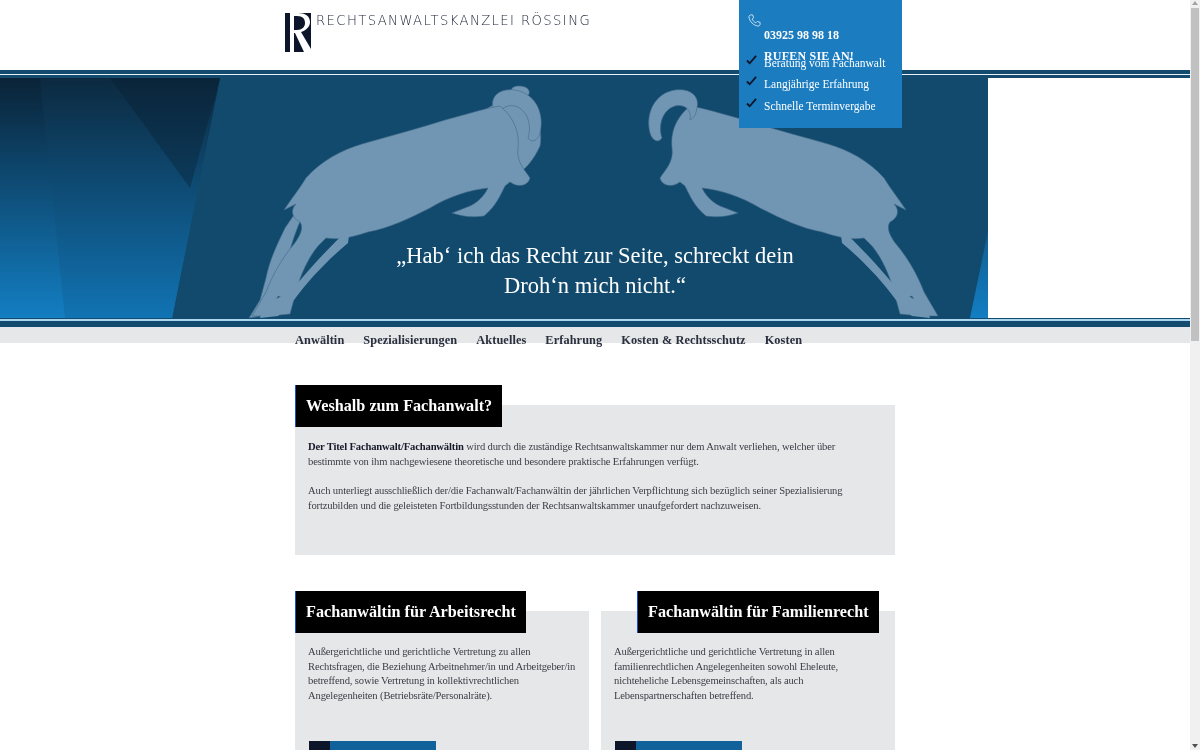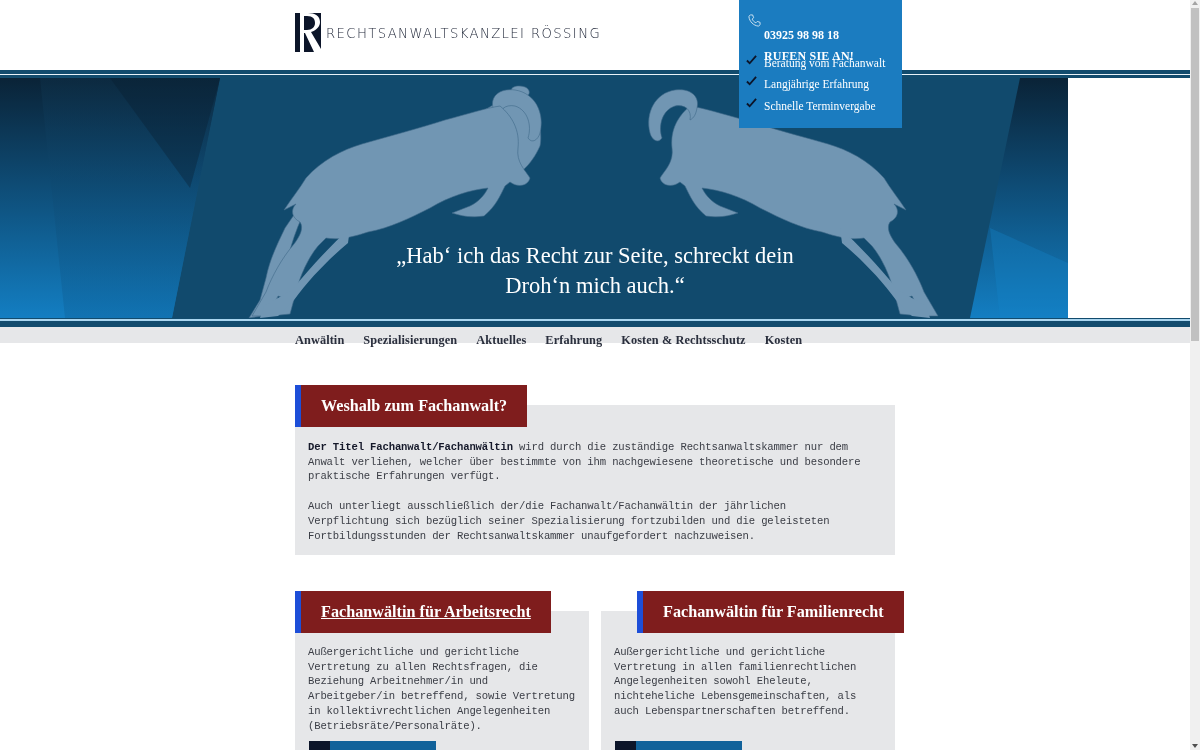--- a/index.html
+++ b/index.html
@@ -1,30 +1,30 @@
 <!DOCTYPE html>
 <html><head>
 <meta charset="utf-8">
 <style>
   * { box-sizing: border-box; margin: 0; padding: 0; }
   html, body { width: 1200px; height: 750px; overflow: hidden; background: #ffffff; }
   body { position: relative; font-family: "Liberation Serif", "DejaVu Serif", serif; }
 
   
   .header { position: absolute; left: 0; top: 0; width: 1190px; height: 70px; background: #fff; }
-  .logo { position: absolute; left: 295px; top: 13px; display: flex; align-items: center; }
+  .logo { position: absolute; left: 285px; top: 13px; display: flex; align-items: flex-start; }
   .logo-mark { width: 26px; height: 39px; position: relative; }
   .logo-text { margin-left: 5px; margin-bottom: -1px; font-family: "DejaVu Sans", sans-serif; font-size: 13.2px; letter-spacing: 1.4px; color: #1b2234; font-weight: 300; }
 
   
   .stripe-top { position: absolute; left: 0; top: 70px; width: 1190px; height: 8px; background: #124b6d; }
   .stripe-top::after { content: ""; position: absolute; left: 0; top: 4px; width: 100%; height: 1px; background: #e8f1f7; }
 
   
-  .hero { position: absolute; left: 0; top: 78px; width: 1068px; height: 240px; overflow: hidden; background: #114a6d; }
+  .hero { position: absolute; left: 0; top: 78px; width: 988px; height: 240px; overflow: hidden; background: #114a6d; }
   .hero svg.bg { position: absolute; left: 0; top: 0; }
   .stripe-bot { position: absolute; left: 0; top: 318px; width: 1190px; height: 9px; background: #124b6d; }
   .stripe-bot::before { content: ""; position: absolute; left: 0; top: 1px; width: 100%; height: 2px; background: #a9d5ef; }
 
   .quote { position: absolute; left: 395px; top: 163px; width: 400px; text-align: center; color: #ffffff; font-size: 22.5px; line-height: 30px; }
   .quote-author { position: absolute; left: 395px; top: 223px; width: 400px; text-align: center; color: #ffffff; font-style: italic; font-size: 22.5px; line-height: 28px; }
 
   
   .callbox { position: absolute; left: 739px; top: 0; width: 163px; height: 128px; background: #1b7cc0; color: #fff; }
   .call-phone-icon { position: absolute; left: 9px; top: 14px; width: 13px; height: 13px; }
@@ -34,22 +34,22 @@
   .call-list li { height: 21.5px; display: flex; align-items: center; font-size: 11.5px; }
   .check-icon { width: 11px; height: 11px; margin-right: 7px; margin-top: -5px; }
 
   
   .nav { position: absolute; left: 0; top: 327px; width: 1190px; height: 16px; background: #e6e7e9; }
   .nav-items { position: absolute; left: 295px; top: 6px; display: flex; }
   .nav-item { font-size: 12.3px; font-weight: bold; color: #2a2f3d; margin-right: 19px; cursor: pointer; letter-spacing: 0.1px; }
 
   
   .box { position: absolute; background: #e6e7e9; }
-  .box-title { position: absolute; background: #7f1d1d; color: #fff; font-size: 16.2px; line-height: 42px; padding: 0 20px; border-left: 6px solid #1d4ed8; white-space: nowrap; }
-  .box-text { position: absolute; font-family: Liberation Mono, monospace; font-size: 10.6px; line-height: 14.7px; color: #3a3d45; letter-spacing: -0.15px; }
+  .box-title { position: absolute; background: #000000; color: #fff; font-size: 16.2px; line-height: 42px; padding: 0 10px; border-left: 1px solid #1d4ed8; white-space: nowrap; }
+  .box-text { position: absolute; font-family: Liberation Serif, serif; font-size: 10.6px; line-height: 14.7px; color: #3a3d45; letter-spacing: -0.15px; }
   .box-text p { margin-bottom: 15px; }
   .box-text b { color: #15192a; font-weight: bold; }
 
   .more-btn { position: absolute; height: 12px; width: 127px; background: #11629a; }
   .more-btn .sq { position: absolute; left: 0; top: 0; width: 21px; height: 12px; background: #0c1529; }
 
   
   .scrollbar { position: absolute; left: 1190px; top: 0; width: 10px; height: 750px; background: #f0f0f0; }
   .scroll-thumb { position: absolute; left: 1px; top: 8px; width: 8px; height: 333px; background: #c1c1c1; }
   .scroll-up { position: absolute; left: 2px; top: 1px; width: 0; height: 0; border-left: 3px solid transparent; border-right: 3px solid transparent; border-bottom: 4px solid #a3a3a3; }
@@ -111,21 +111,21 @@
     <path d="M 690 28 C 678 38 670 52 672 70 C 674 84 665 92 660 100 C 662 108 672 110 680 104 L 685 108 C 690 118 694 128 706 138 C 720 140 728 138 738 135 L 720 128 C 712 124 706 118 702 110 C 720 112 740 118 760 130 C 780 140 800 150 822 154 C 840 160 852 162 864 160 L 872 168 C 882 180 890 198 894 214 L 900 236 L 920 238 L 906 220 L 912 218 L 922 238 L 938 238 L 924 214 C 918 198 908 180 896 166 C 890 158 886 150 890 144 C 898 140 900 132 894 126 L 906 132 C 898 120 890 110 884 100 C 868 82 848 72 828 66 C 800 58 770 50 745 42 C 722 36 704 30 690 28 Z" fill="#7196b3" stroke="#3f6a8a" stroke-width="0.6"></path>
     <path d="M 697 30 C 700 18 690 10 675 12 C 655 15 645 35 650 55 C 652 62 658 66 662 60 C 658 48 662 32 675 28 C 685 26 692 32 690 42 C 694 40 696 36 697 30 Z" fill="#7196b3" stroke="#3f6a8a" stroke-width="0.6"></path>
 
     <path d="M 840 150 C 860 168 880 190 898 212 L 926 228 L 930 240 L 912 238 L 896 222 C 880 200 860 180 842 165 Z" fill="#7196b3"></path>
 
     <path d="M 350 150 C 330 168 310 190 292 212 L 264 228 L 260 240 L 278 238 L 294 222 C 310 200 330 180 348 165 Z" fill="#7196b3"></path>
   </svg>
 
   <div class="quote">
     <div>„Hab‘ ich das Recht zur Seite, schreckt dein</div>
-    <div>Droh‘n mich auch.“</div>
+    <div>Droh‘n mich nicht.“</div>
   </div>
 </div>
 <div class="stripe-bot"></div>
 
 <div class="callbox">
   <svg class="call-phone-icon" viewBox="0 0 14 14">
     <path d="M3 1 L5 1 L6 4 L4.5 5.5 C5.5 7.5 6.5 8.5 8.5 9.5 L10 8 L13 9 L13 11 C13 12 12 13 11 13 C6 12.5 1.5 8 1 3 C1 2 2 1 3 1 Z" fill="none" stroke="#d4e6f3" stroke-width="1"></path>
   </svg>
   <div class="call-title">RUFEN SIE AN!</div>
   <a class="call-number">03925 98 98 18</a>
@@ -166,21 +166,21 @@
   <div class="box" style="left:295px; top:405px; width:600px; height:150px;"></div>
   <h2 class="box-title" style="left:295px; top:385px;">Weshalb zum Fachanwalt?</h2>
   <div class="box-text" style="left:308px; top:440px; width:560px;">
     <p><b>Der Titel Fachanwalt/Fachanwältin</b><span> wird durch die zuständige Rechtsanwaltskammer nur dem Anwalt verliehen, welcher über bestimmte von ihm nachgewiesene theoretische und besondere praktische Erfahrungen verfügt.</span></p>
     <p>Auch unterliegt ausschließlich der/die Fachanwalt/Fachanwältin der jährlichen Verpflichtung sich bezüglich seiner Spezialisierung fortzubilden und die geleisteten Fortbildungsstunden der Rechtsanwaltskammer unaufgefordert nachzuweisen.</p>
   </div>
 </section>
 
 <section>
   <div class="box" style="left:295px; top:611px; width:294px; height:139px;"></div>
-  <h2 class="box-title" style="left:295px; top:591px;text-decoration:underline;">Fachanwältin für Arbeitsrecht</h2>
+  <h2 class="box-title" style="left:295px; top:591px;">Fachanwältin für Arbeitsrecht</h2>
   <div class="box-text" style="left:308px; top:645px; width:270px;">Außergerichtliche und gerichtliche Vertretung zu allen Rechtsfragen, die Beziehung Arbeitnehmer/in und Arbeitgeber/in betreffend, sowie Vertretung in kollektivrechtlichen Angelegenheiten (Betriebsräte/Personalräte).</div>
   <a class="more-btn" style="left:309px; top:741px;">
       <span class="sq"></span>
     </a>
 </section>
 
 <section>
   <div class="box" style="left:601px; top:611px; width:294px; height:139px;"></div>
   <h2 class="box-title" style="left:601px; top:591px;margin-left:36px;">Fachanwältin für Familienrecht</h2>
   <div class="box-text" style="left:614px; top:645px; width:270px;">Außergerichtliche und gerichtliche Vertretung in allen familienrechtlichen Angelegenheiten sowohl Eheleute, nichteheliche Lebensgemeinschaften, als auch Lebenspartnerschaften betreffend.</div>

